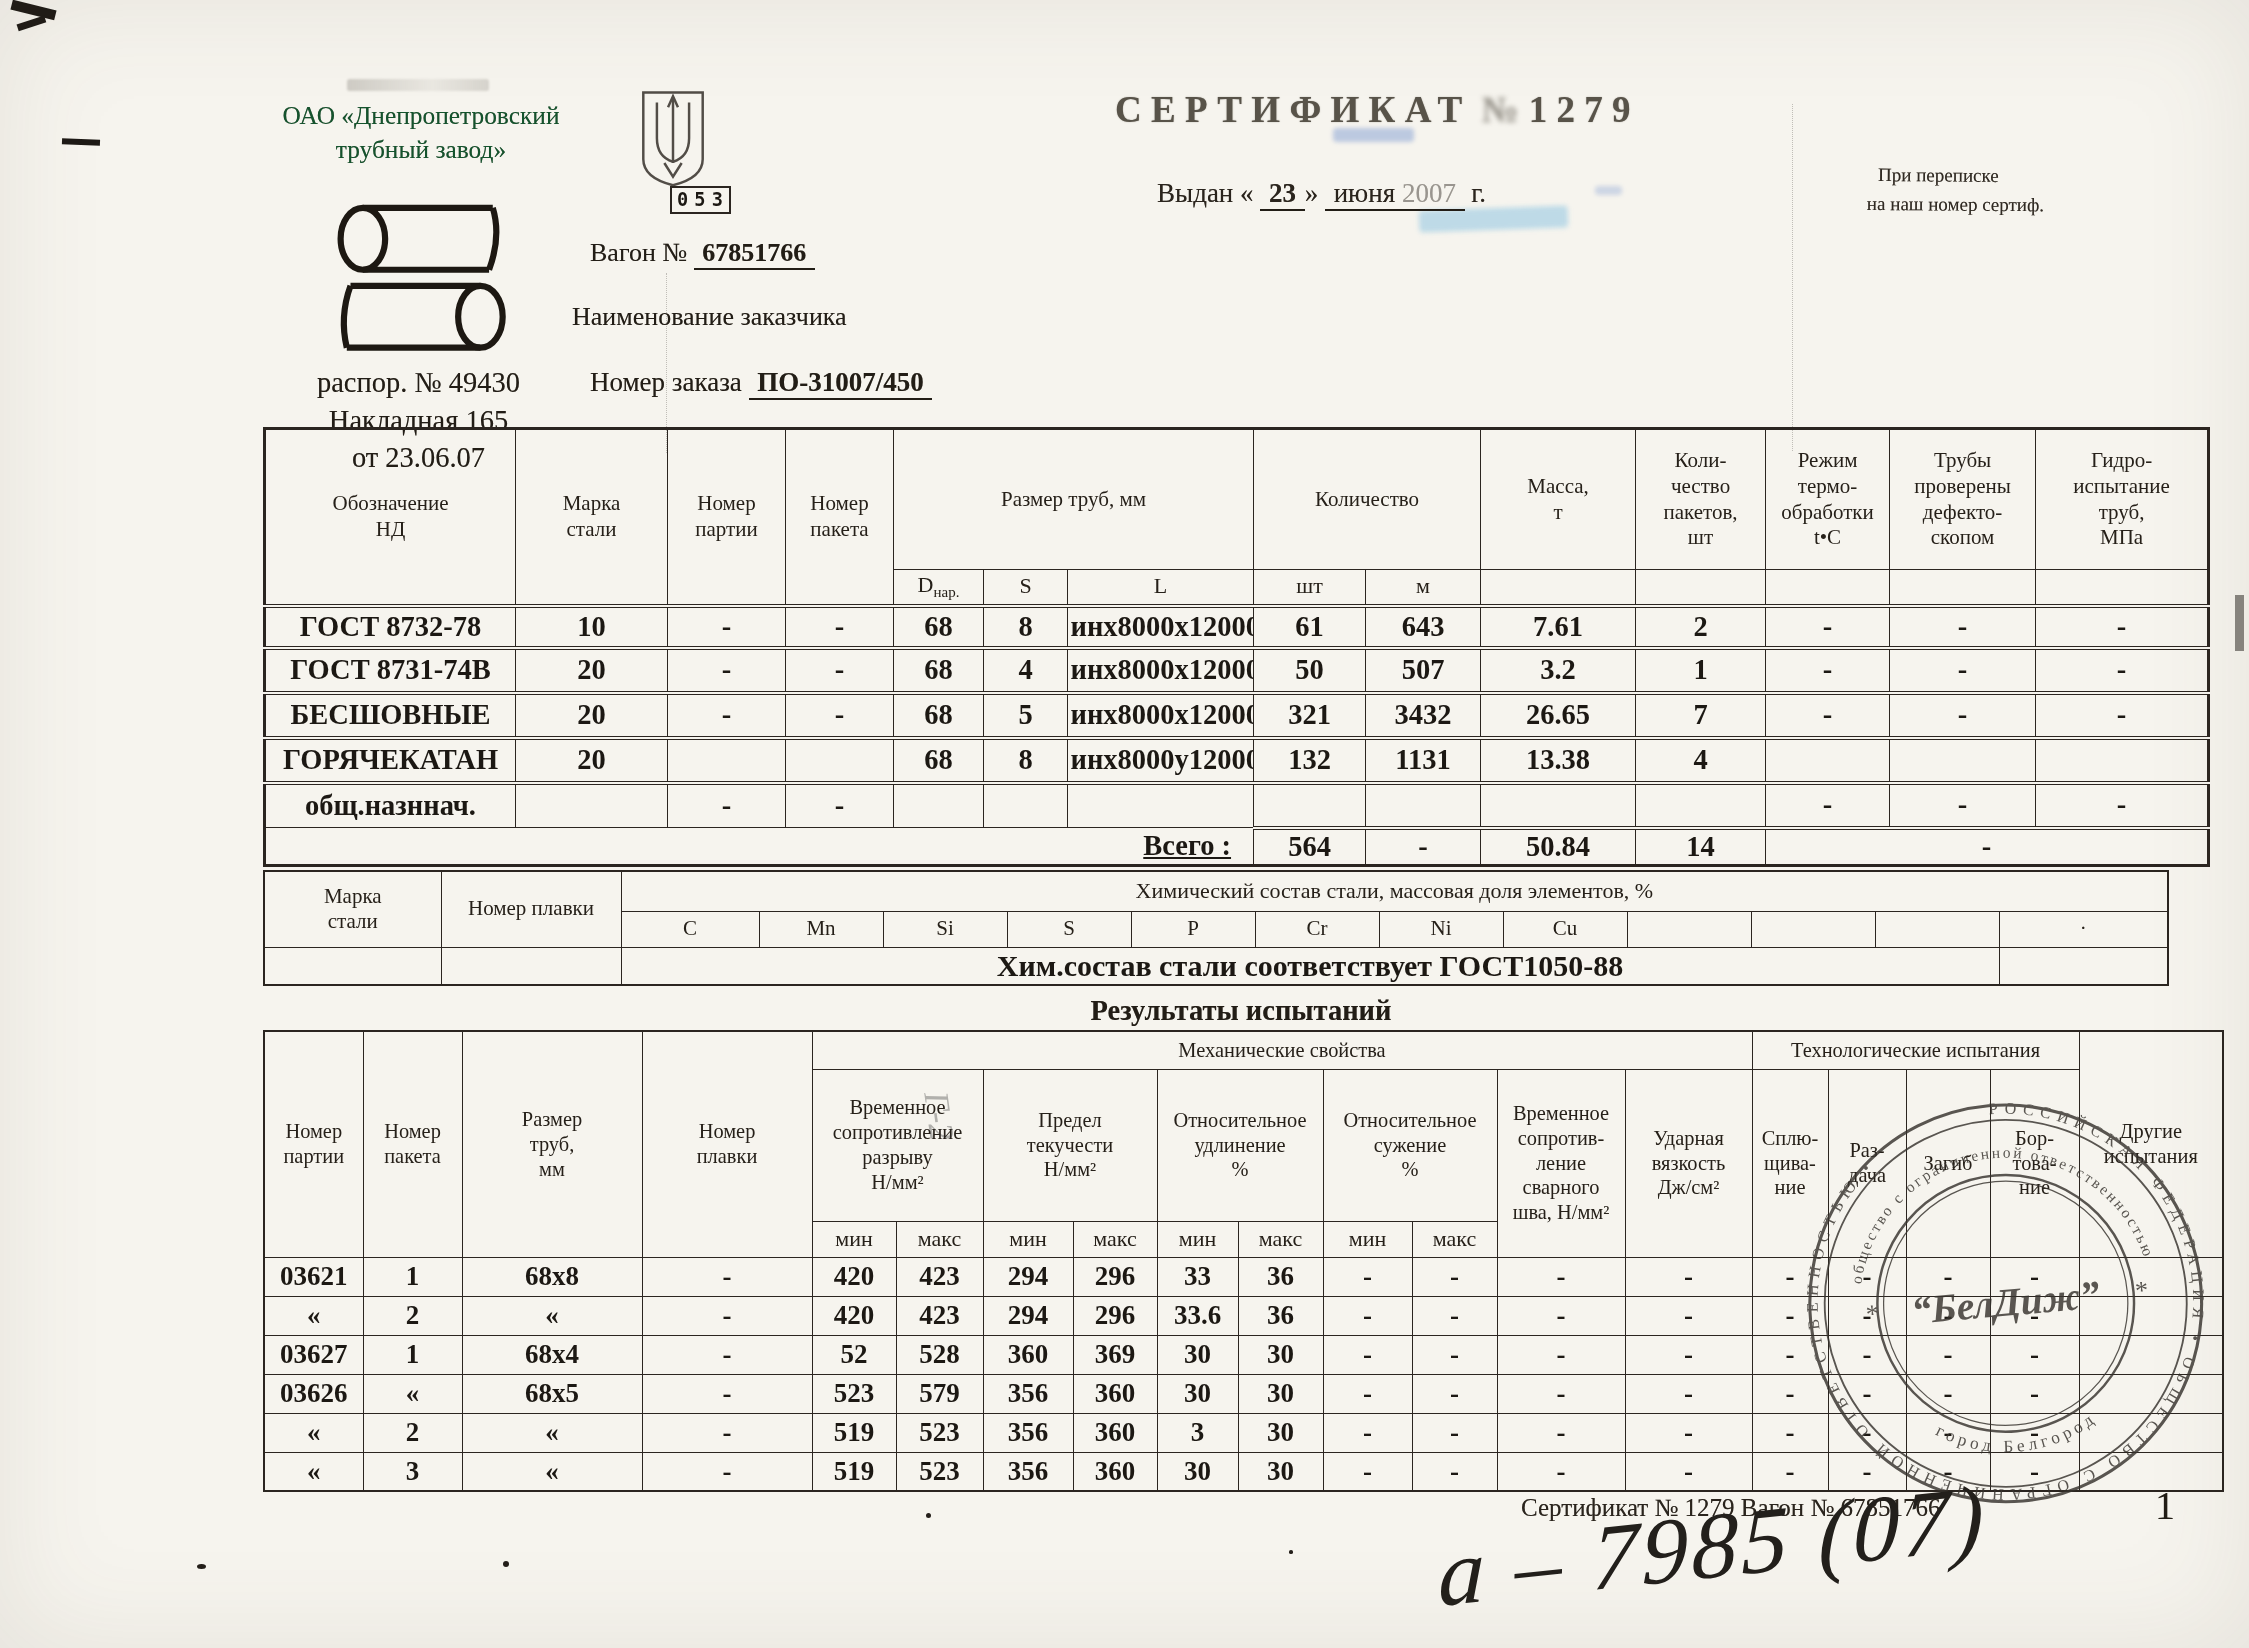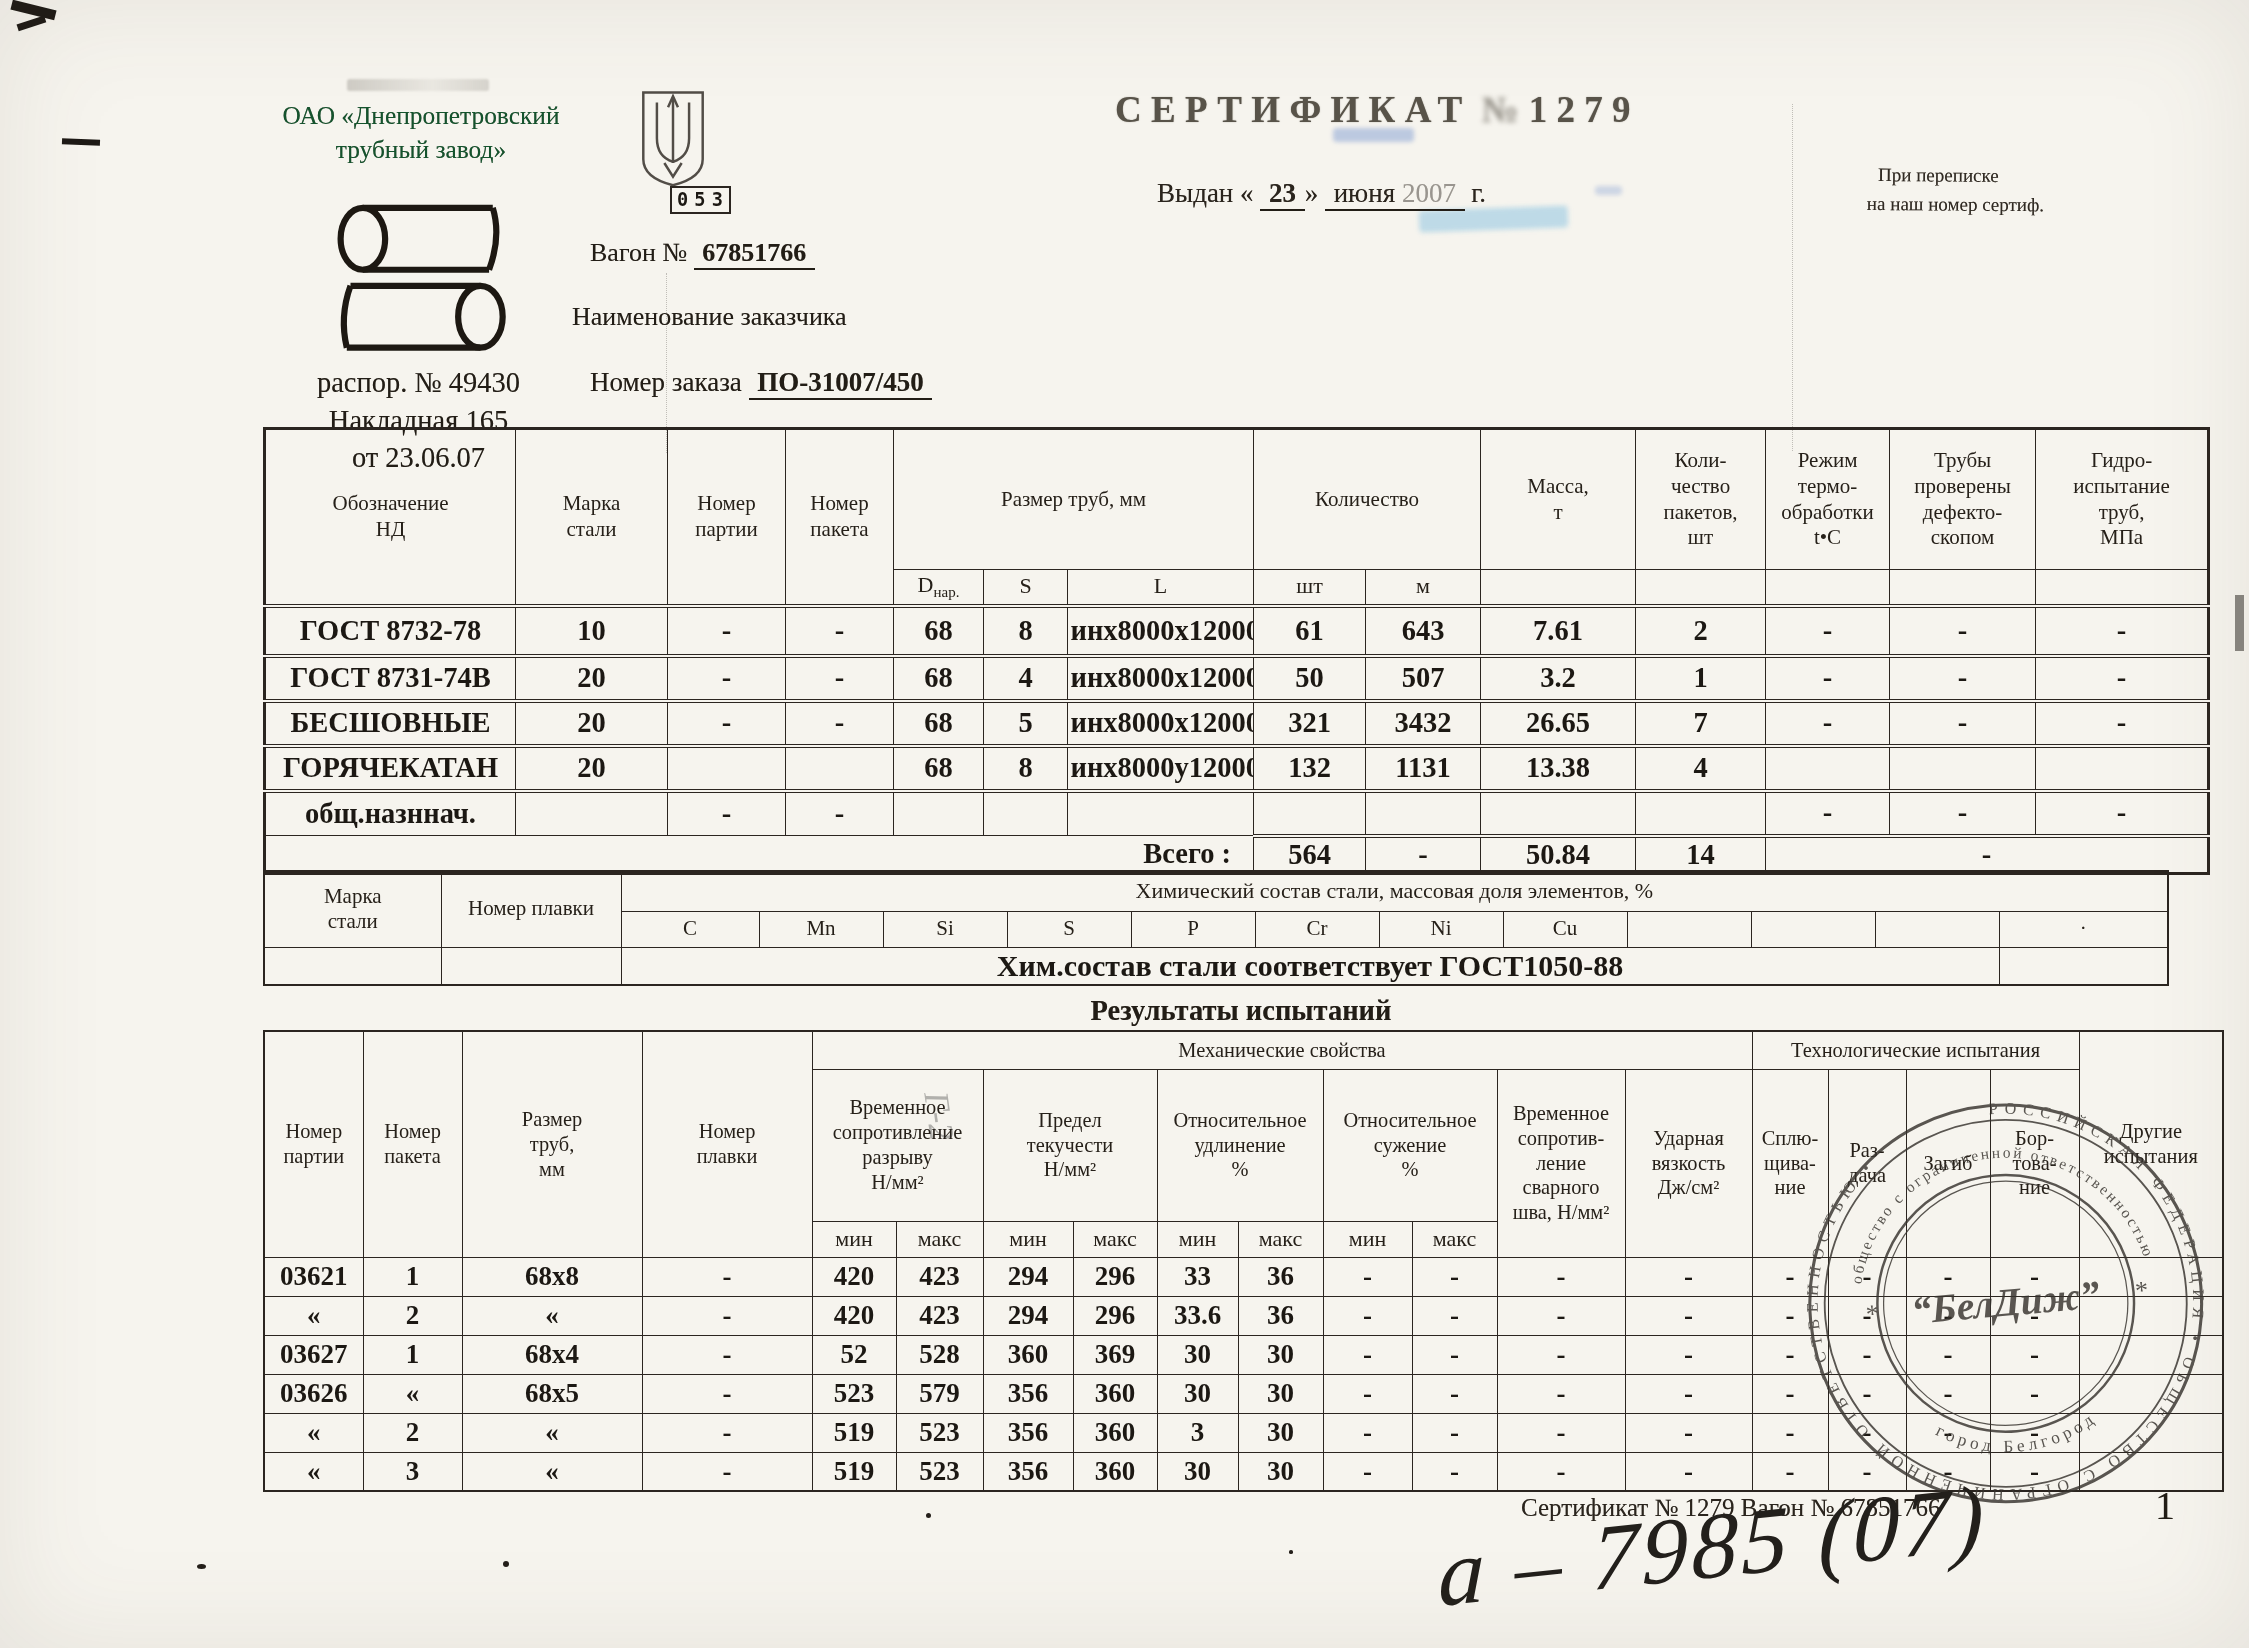--- a/index.html
+++ b/index.html
@@ -18,21 +18,21 @@
   table{border-collapse:collapse;table-layout:fixed;}
   td,th{border:1.9px solid #2b2520;vertical-align:middle;text-align:center;
         font-weight:normal;padding:1.2px 2.5px;overflow:hidden;}
   th{font-size:21px;line-height:1.22;color:#262019;}
   tbody td{font-size:28.5px;font-weight:700;}
   #t1{border:3.1px solid #2b2520;}
   #t1 tbody tr td{border-top:4.3px double #2b2520;}
   #t1 .subhdr th{font-size:22px;}
   .dsub{font-size:15px;}
   .noborder{border-left:none!important;border-bottom:none!important;border-top:none!important;}
-  .totlabel{text-align:right!important;padding-right:22px!important;font-size:28.5px;}
+  .totlabel{text-align:right!important;padding-right:22px!important;font-size:28.5px;text-decoration:underline;}
   #t2{border:2.5px solid #2b2520;}
   #t2 .chemtitle{font-size:22px;}
   #t2 tbody td{font-size:30px;}
   #t3{border:2.5px solid #2b2520;}
   #t3 th{font-size:20.4px;}
   #t3 .mm th{font-size:22px;}
   #t3 tbody td{font-size:27px;}
   
   .company{width:322px;text-align:center;font-size:25.4px;line-height:1.35;}
   .dispatch{width:273px;text-align:center;font-size:28.5px;line-height:1.32;color:#221d16;}
@@ -192,21 +192,21 @@
       <th>шт</th>
       <th>м</th>
       <th></th>
       <th></th>
       <th></th>
       <th></th>
       <th></th>
     </tr>
   </thead>
   <tbody>
-      <tr style="height: 50px;">
+      <tr style="height: 42px;">
         <td>ГОСТ 8732-78</td>
         <td>10</td>
         <td>-</td>
         <td>-</td>
         <td>68</td>
         <td>8</td>
         <td>инх8000х12000</td>
         <td>61</td>
         <td>643</td>
         <td>7.61</td>

